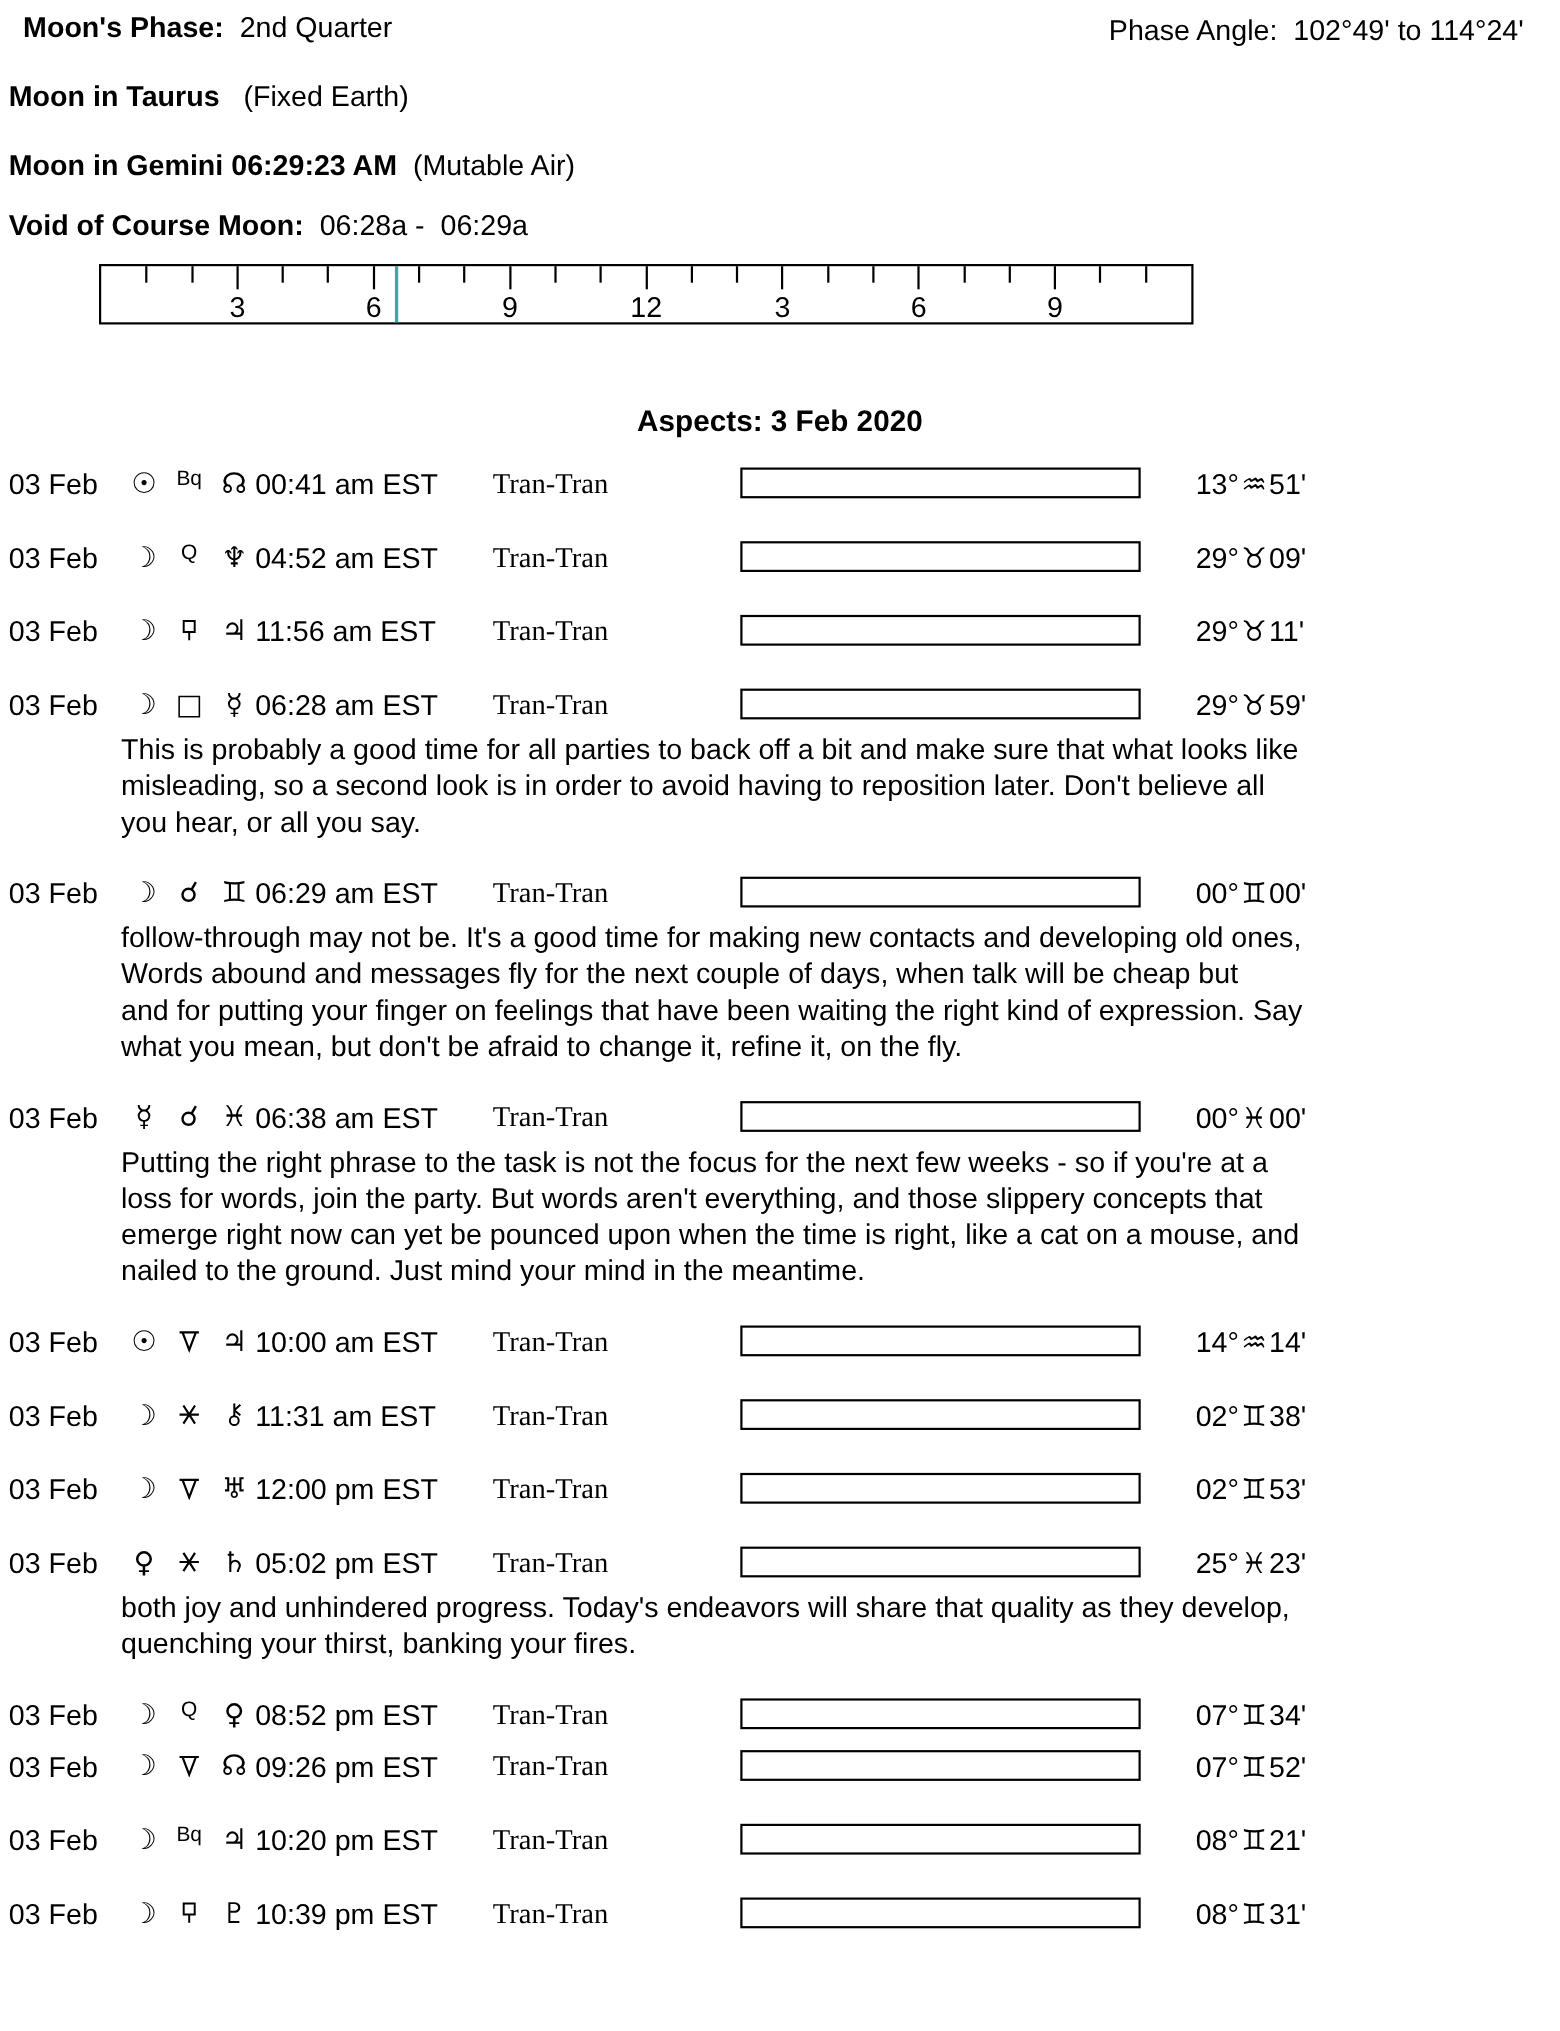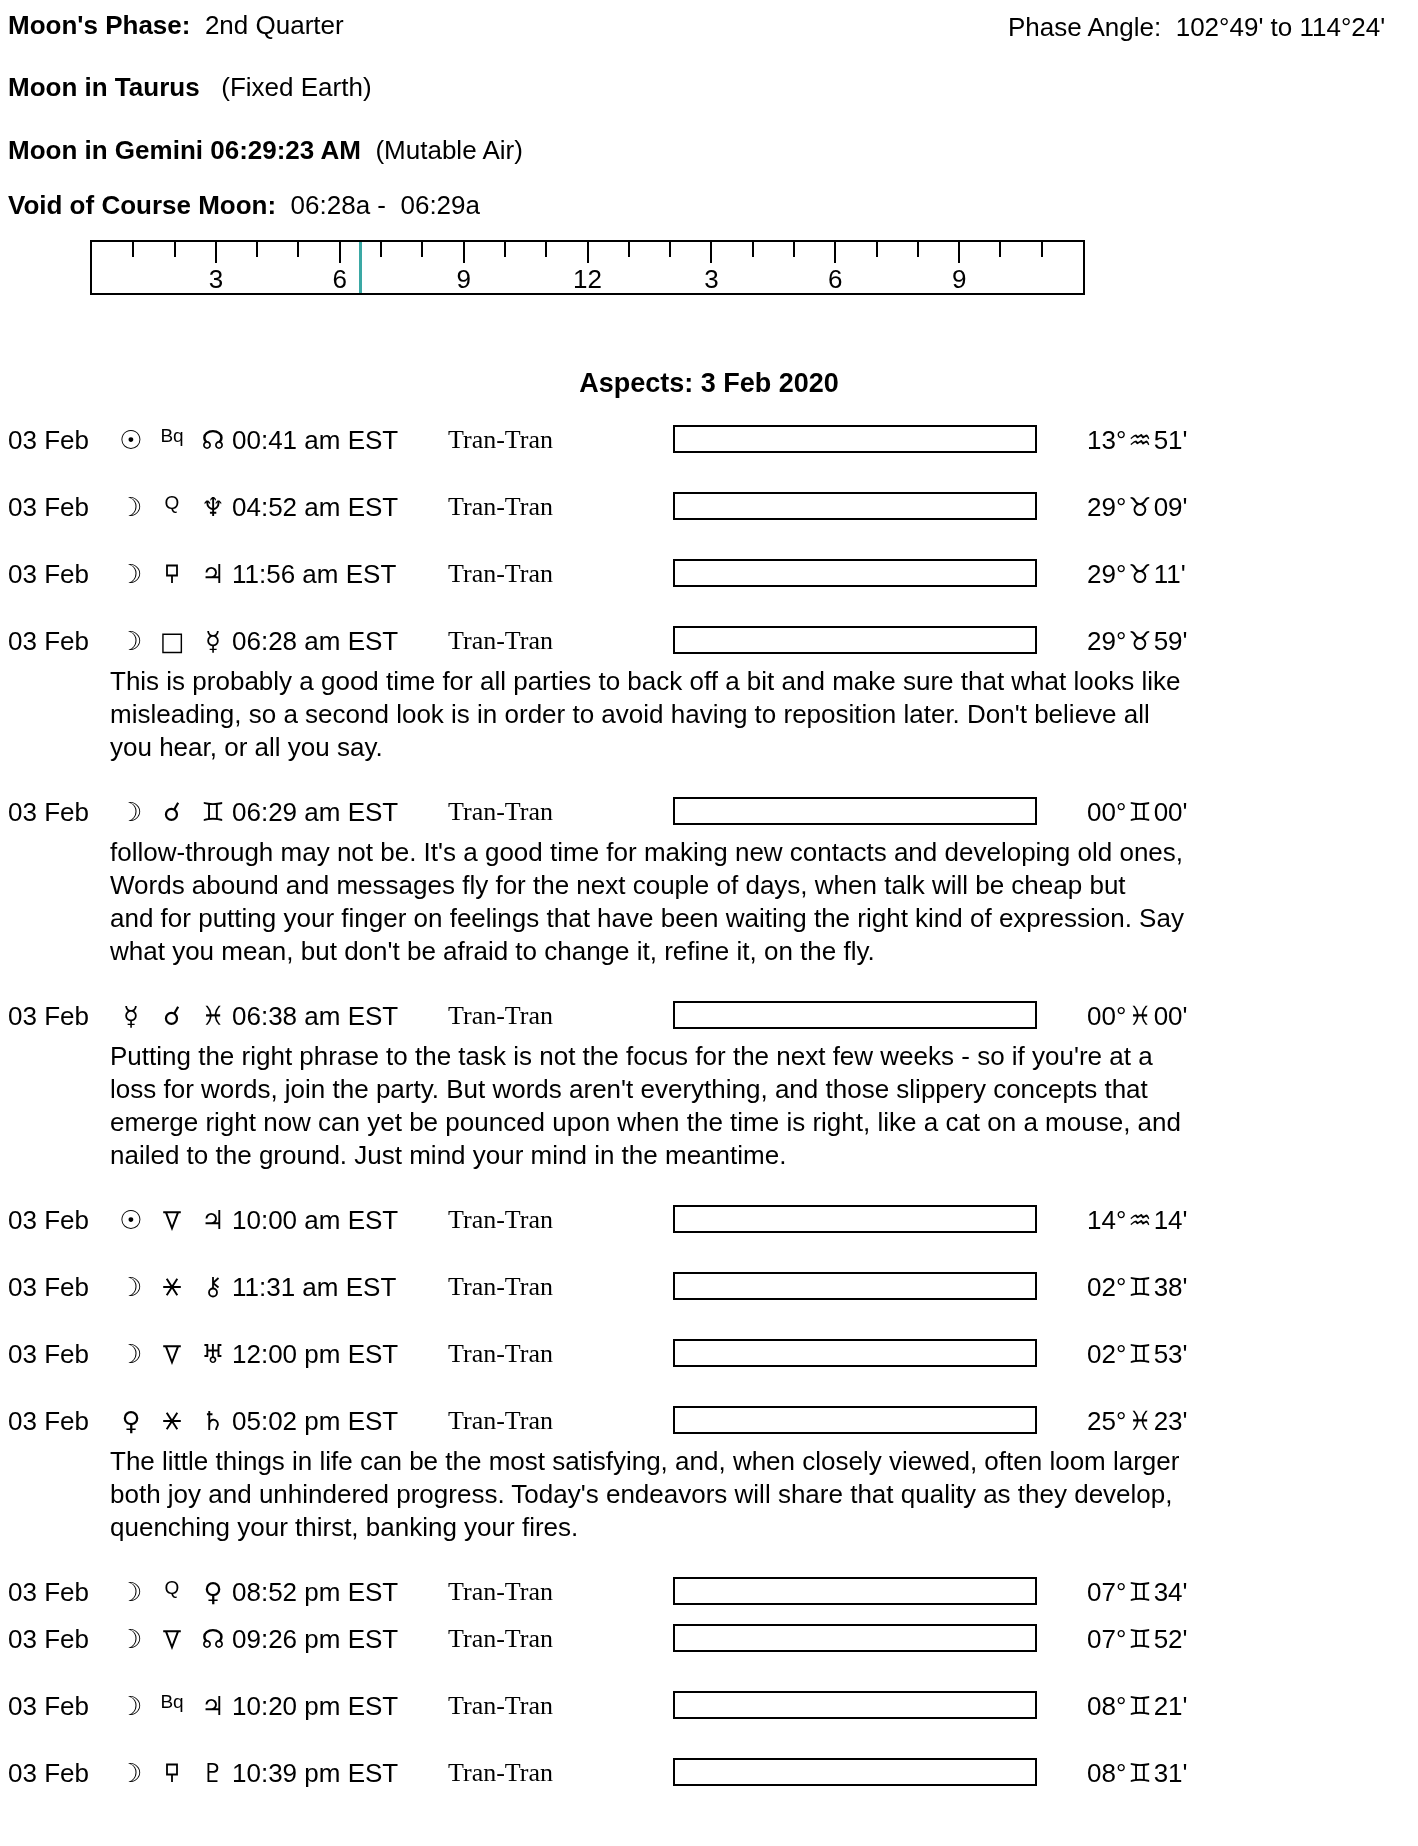--- a/index.html
+++ b/index.html
@@ -6,21 +6,21 @@
   body{
     width:1418px;height:1846px;position:relative;
     color:#000;
     font-family:"Liberation Sans","DejaVu Sans",sans-serif;
     font-size:26px;
   }
   .b{font-weight:bold;}
   .nowrap{white-space:nowrap;}
   .hline{position:absolute;left:8px;white-space:pre;}
   .hline .hval{font-weight:normal;white-space:pre;}
-  #h-phase{top:10px;}
+  #h-phase{top:10px;margin-left:13px;}
   #h-angle{position:absolute;left:1008px;top:12px;white-space:pre;}
   #h-taurus{top:72px;}
   #h-gemini{top:135px;}
   #h-voc{top:190px;}
   .note{font-weight:normal;}
 
   
   #ruler{
     position:absolute;left:90px;top:240px;width:995px;height:55px;
     border:2px solid #000;box-sizing:border-box;background:#fff;
@@ -258,21 +258,20 @@
       <span class="g g2"><svg class="gsvg" viewBox="0 0 20 20">
               <path d="M2 10H18M5.2 2.5 14.8 17.5M14.8 2.5 5.2 17.5" stroke="#000" stroke-width="1.8" fill="none"></path>
             </svg></span>
       <span class="g g3">♄</span>
       <span class="c c-time">05:02 pm EST</span>
       <span class="c c-type">Tran-Tran</span>
       <span class="c c-bar"><span class="fill" style="width: 40%; background: rgb(232, 135, 179);"></span></span>
       <span class="c c-value"><span class="deg">25°</span><span class="sign">♓</span><span class="min">23'</span></span>
     </div>
   <div class="row-text">
-          <div class="nowrap">The little things in life can be the most satisfying, and, when closely viewed, often loom larger</div>
           <div class="nowrap">both joy and unhindered progress. Today's endeavors will share that quality as they develop,</div>
           <div class="nowrap">quenching your thirst, banking your fires.</div>
         </div>
       </div>
 
   <div class="row tight">
     <div class="row-head">
       <span class="c c-date">03 Feb</span>
       <span class="g g1">☽</span>
       <span class="g g2 txt">Q</span>

